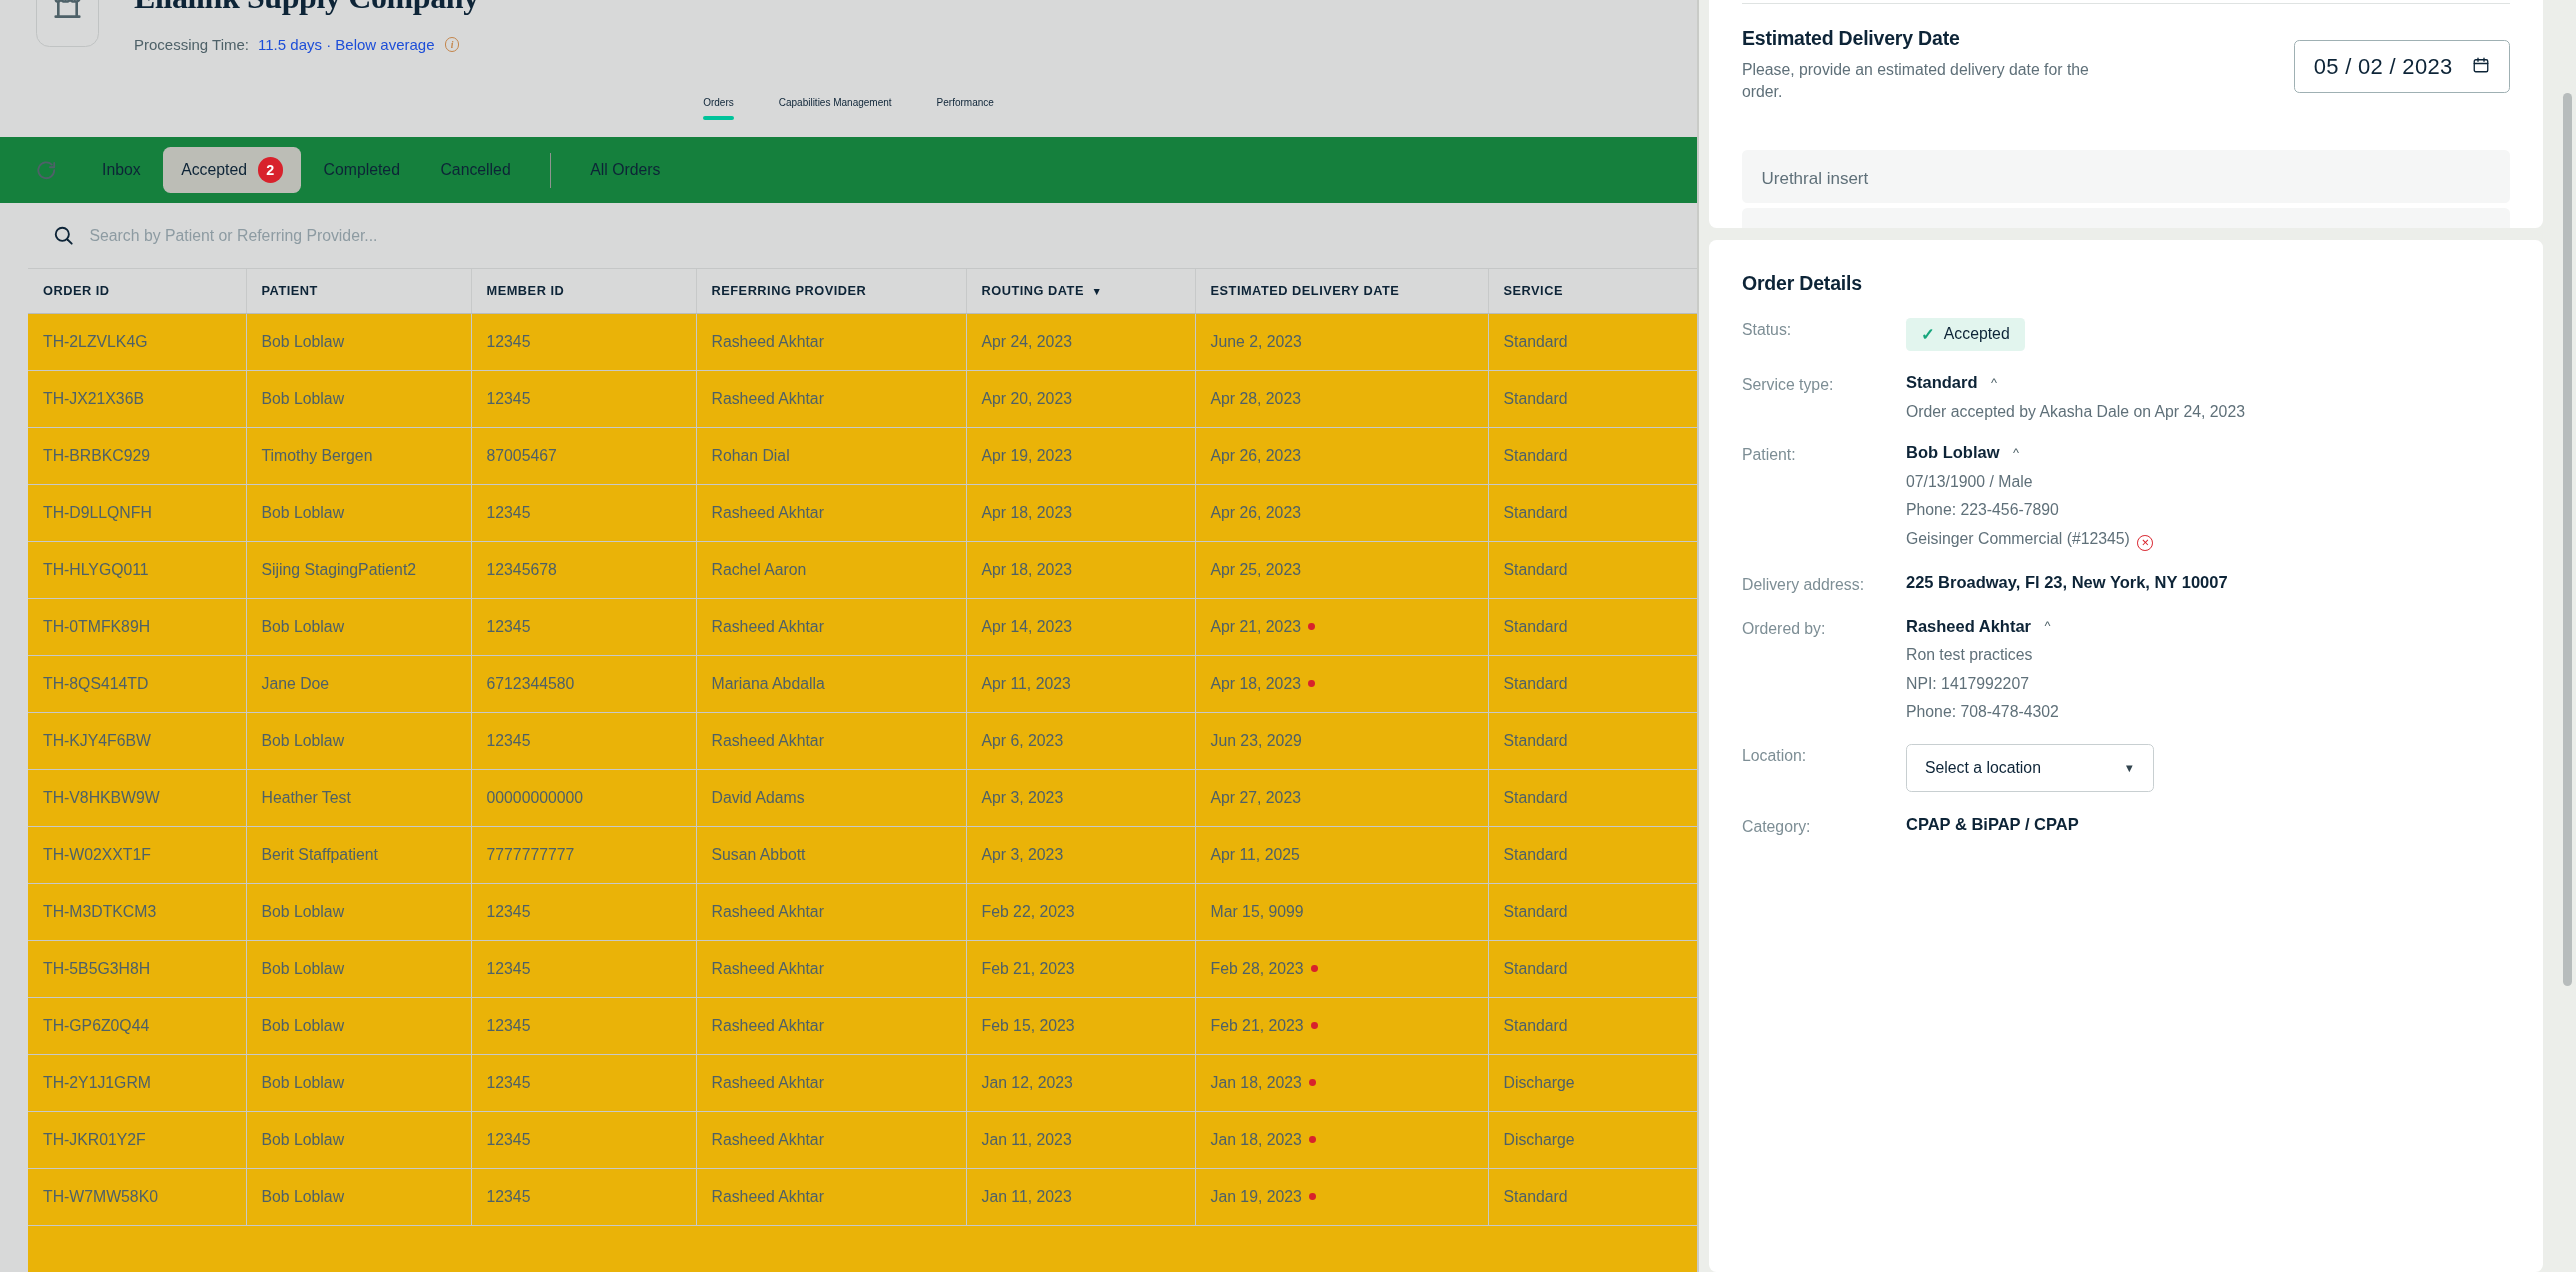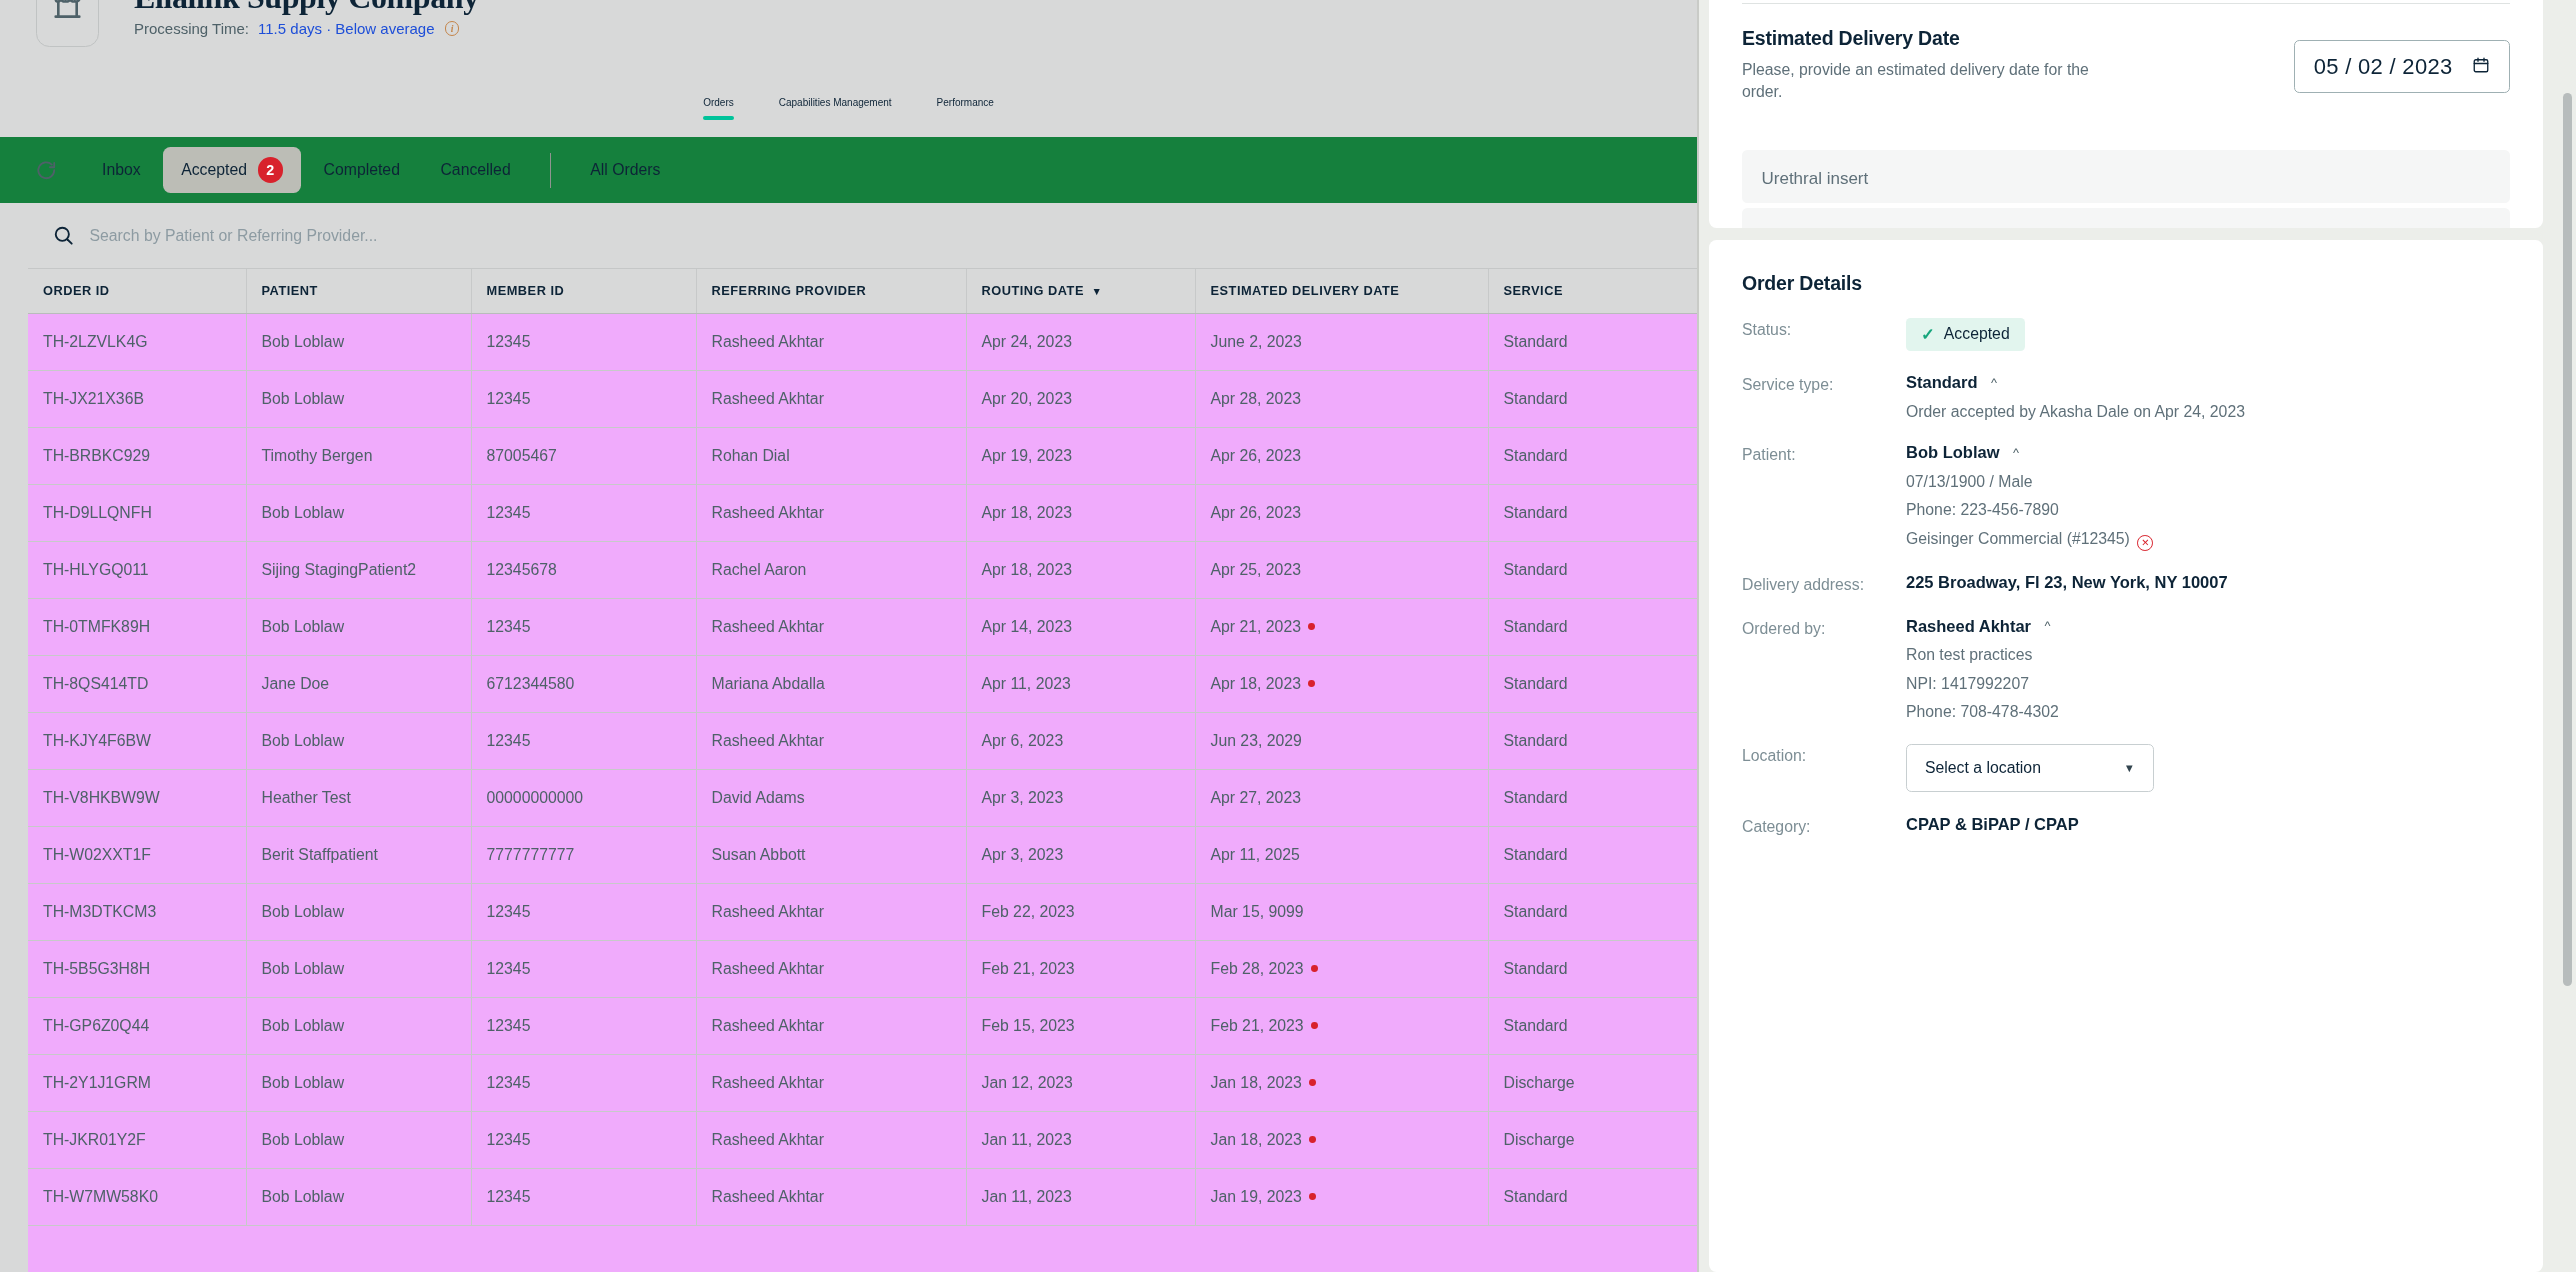--- a/index.html
+++ b/index.html
@@ -27,21 +27,21 @@
   }
   .vendor-logo svg { width: 33px; height: 31.5px; }
   .vendor-title {
     position: absolute; left: 134px; top: -21px;
     font-size: 32px; font-weight: 700; color: #0d2437;
     font-family: "Liberation Serif", serif;
     letter-spacing: -0.4px;
     white-space: nowrap;
   }
   .proc-row {
-    position: absolute; left: 134px; top: 20px;
+    position: absolute; left: 134px; top: 36px;
     display: flex; align-items: center; gap: 9px;
     font-size: 15px;
   }
   .proc-label { color: #4e6168; }
   .proc-value { color: #1d4ed8; }
   .proc-info {
     display: inline-flex; align-items: center; justify-content: center;
     width: 14.3px; height: 14.3px; border: 1.2px solid #c4854a;
     border-radius: 50%; color: #c4854a; font-size: 9.8px;
     font-family: "Liberation Serif", serif; font-style: italic; font-weight: 700;
@@ -101,21 +101,21 @@
   .search-input {
     border: none; outline: none; background: transparent;
     font-size: 15.8px; color: #0d2437; width: 750px;
     font-family: "Liberation Sans", sans-serif;
   }
   .search-input::placeholder { color: #8d9ba2; }
 
   
   .table-scroll {
     position: absolute; left: 28px; top: 269px; width: 1669px; height: 1004px;
-    overflow: hidden; background: #f0abfc;
+    overflow: hidden; background: #eab308;
   }
   table.orders { border-collapse: collapse; width: 1669px; table-layout: fixed; }
   table.orders th {
     text-align: left; font-size: 12.8px; font-weight: 700; color: #0d2437;
     letter-spacing: 0.5px; padding: 13.5px 0 13.5px 15px; height: 44px;
     border-bottom: 1.5px solid #b9bcbc; border-right: 0.8px solid #c7c9c9;
     background: #d8d9d9; vertical-align: middle;
   }
   table.orders th:last-child { border-right: none; }
   table.orders td {

